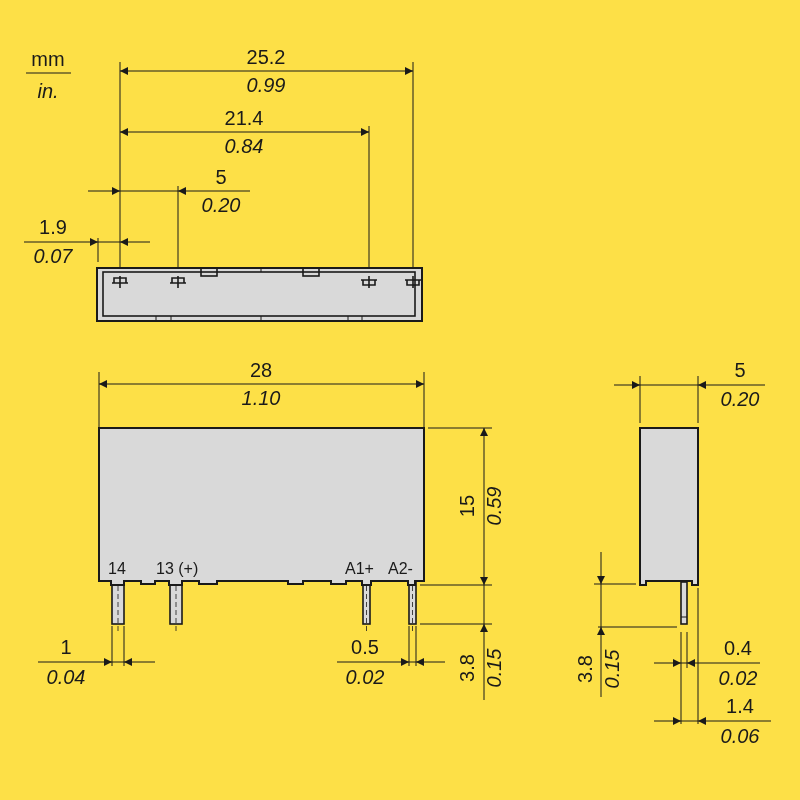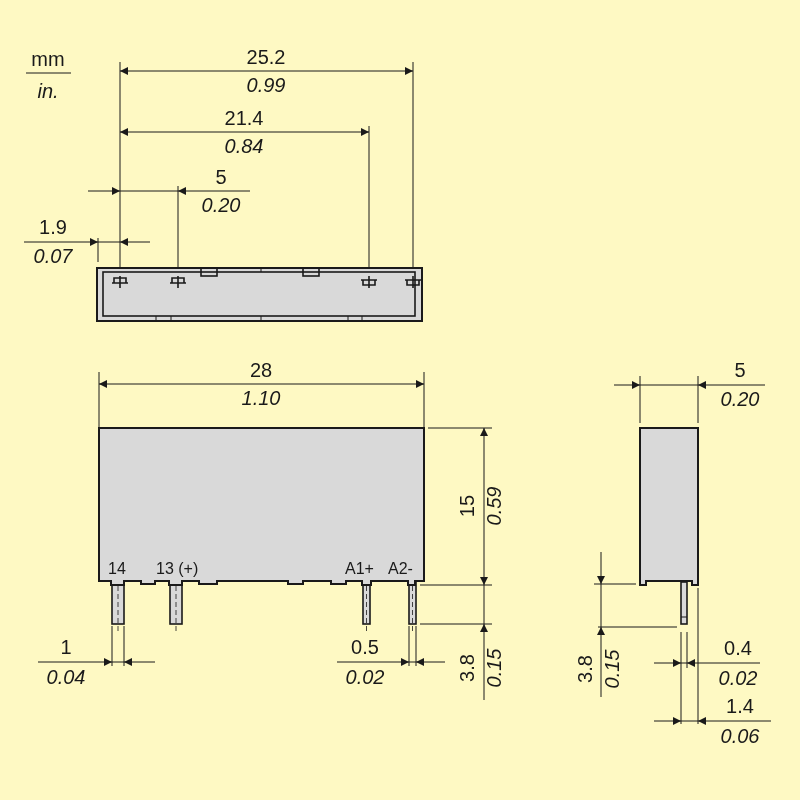--- a/index.html
+++ b/index.html
@@ -1,16 +1,16 @@
 <!DOCTYPE html>
 <html><head>
   <meta charset="utf-8">
   <style>
     html, body { margin: 0; padding: 0; background: #ffffff; }
-    #canvas { width: 800px; height: 800px; position: relative; overflow: hidden; background: #fef9c3; }
+    #canvas { width: 800px; height: 800px; position: relative; overflow: hidden; background: #fde047; }
     svg { display: block; }
     .ln { stroke: #1a1a1a; stroke-width: 1; fill: none; }
     .body { fill: #d9d9d9; stroke: #1a1a1a; stroke-width: 2; }
     .inner { fill: none; stroke: #1a1a1a; stroke-width: 1.6; }
     .pin { fill: #d9d9d9; stroke: #1a1a1a; stroke-width: 1.6; }
     .dash { stroke: #1a1a1a; stroke-width: 0.8; stroke-dasharray: 5 3; fill: none; }
     .arrow { fill: #1a1a1a; stroke: none; }
     .t-mm { font-family: "Liberation Sans", sans-serif; font-size: 20px; fill: #1a1a1a; }
     .t-in { font-family: "Liberation Sans", sans-serif; font-size: 20px; font-style: italic; fill: #1a1a1a; }
     .t-lbl { font-family: "Liberation Sans", sans-serif; font-size: 16px; fill: #1a1a1a; }

